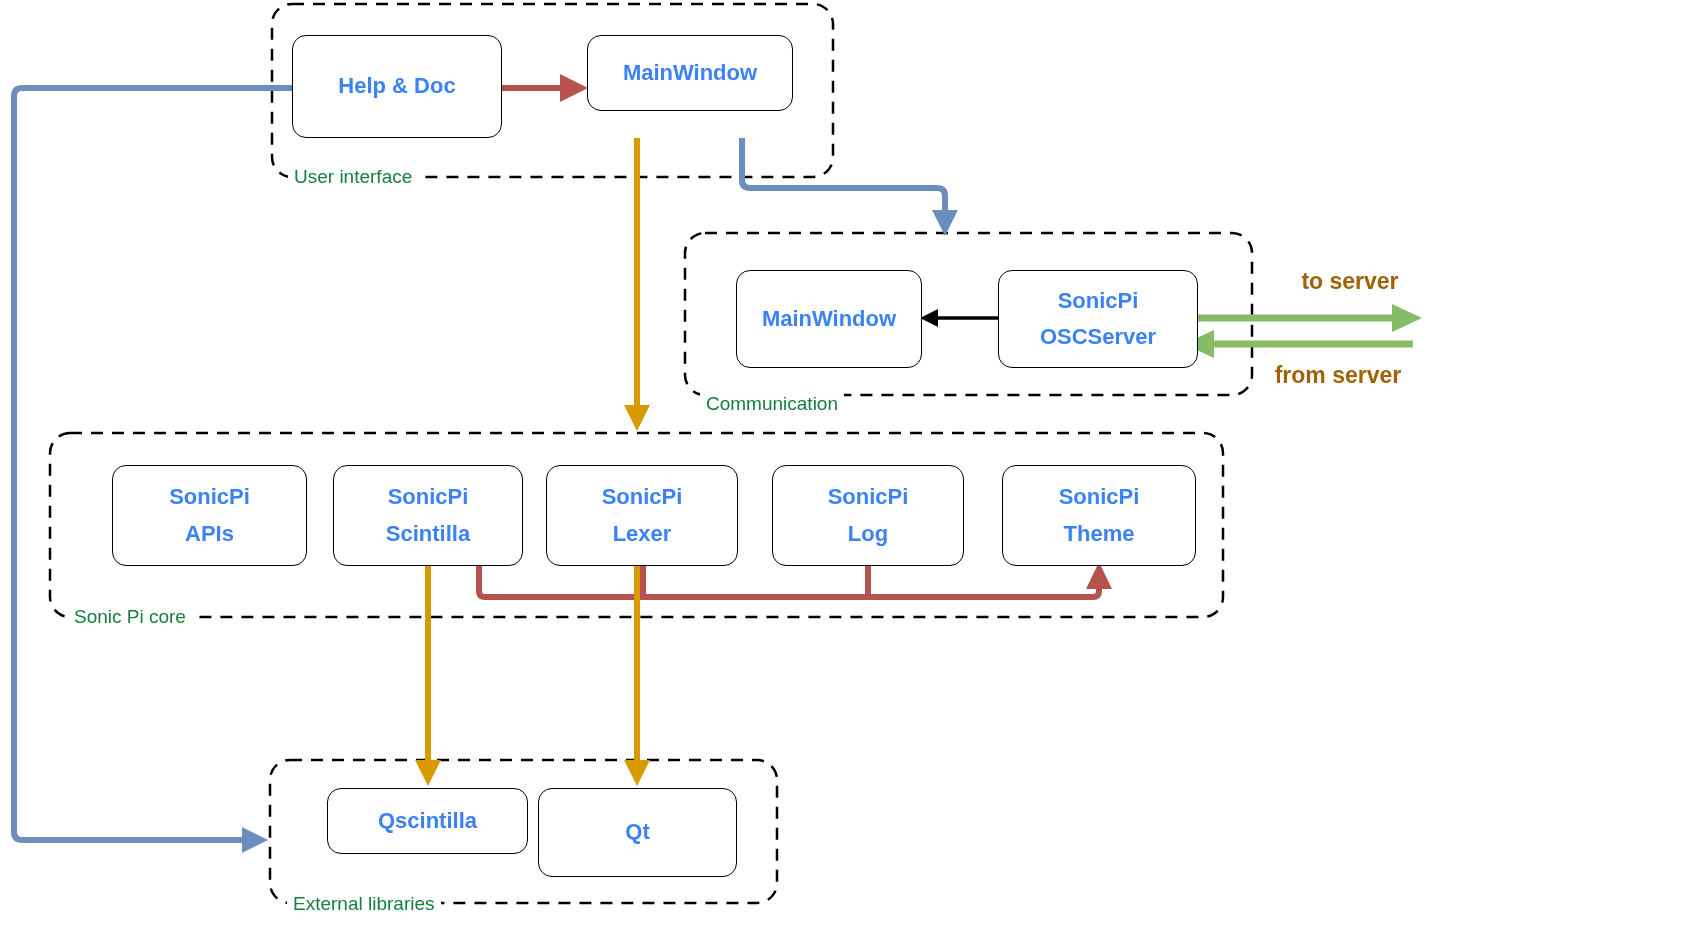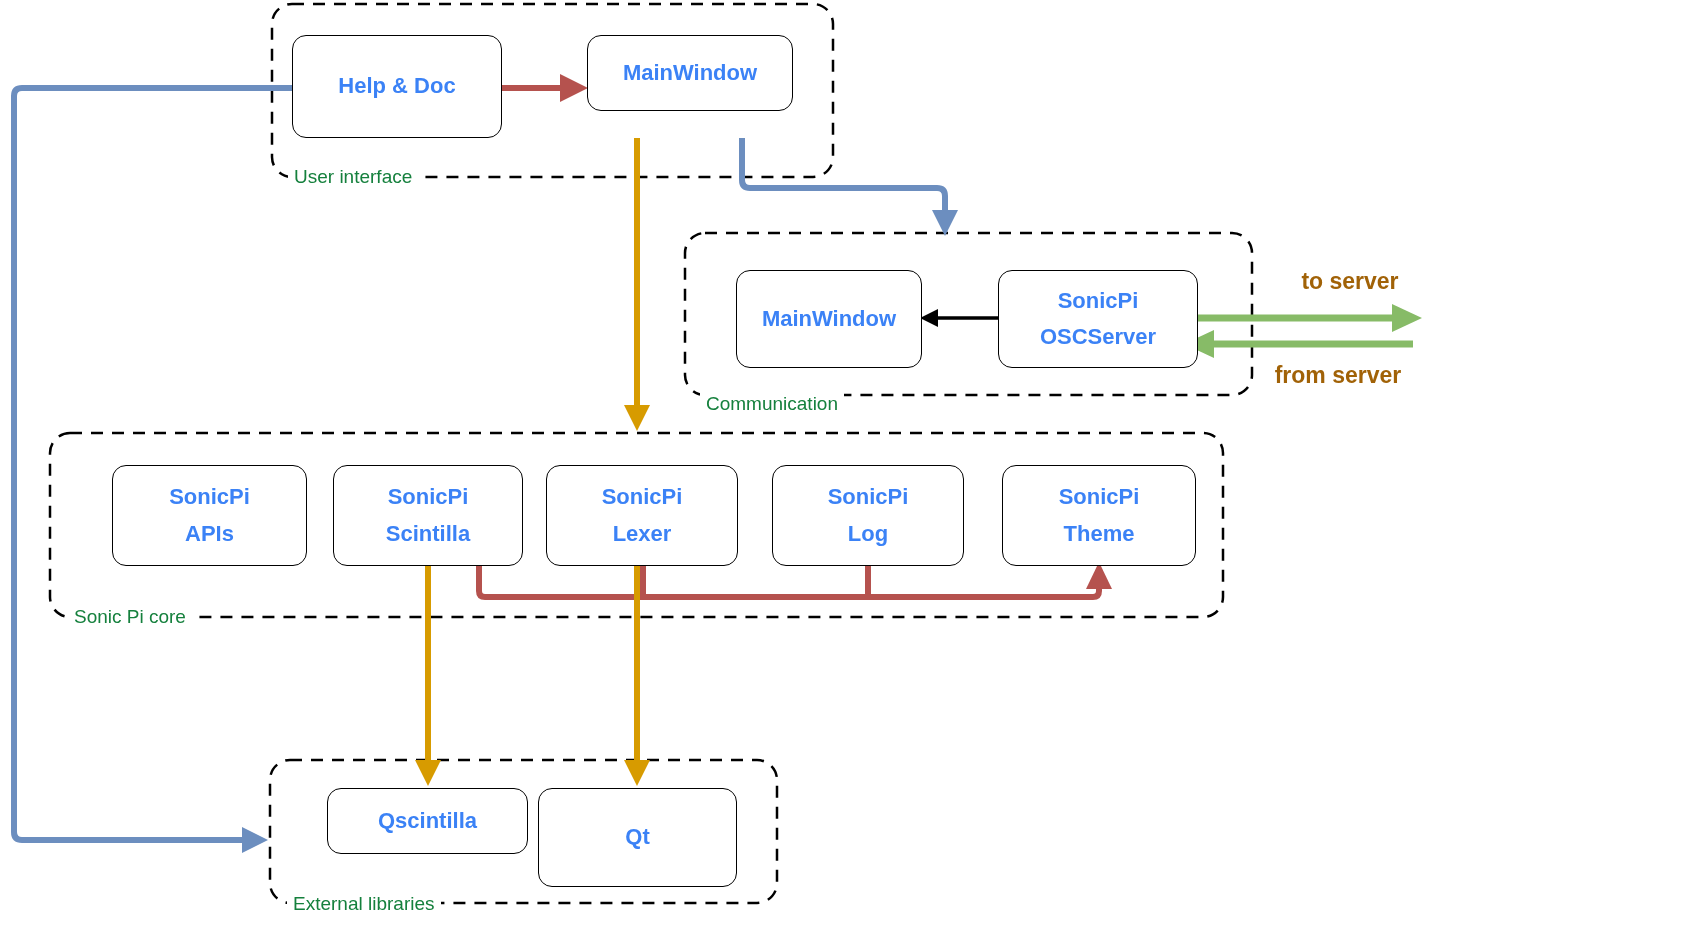--- a/index.html
+++ b/index.html
@@ -128,19 +128,19 @@
 Scintilla</div>
   <div class="box" style="left:546px;top:465px;width:192px;height:101px;">SonicPi
 Lexer</div>
   <div class="box" style="left:772px;top:465px;width:192px;height:101px;">SonicPi
 Log</div>
   <div class="box" style="left:1002px;top:465px;width:194px;height:101px;">SonicPi
 Theme</div>
   <div class="group-label" style="left:68px;top:617px;text-align:right;">Sonic Pi core</div>
 
   <div class="box" style="left:327px;top:788px;width:201px;height:66px;">Qscintilla</div>
-  <div class="box" style="left:538px;top:788px;width:199px;height:99px;">Qt</div>
+  <div class="box" style="left:538px;top:788px;width:199px;height:89px;">Qt</div>
   <div class="group-label" style="left:287px;top:904px;">External libraries</div>
 
   <div class="edge-label" style="left:1290px;top:268px;width:120px;">to server</div>
   <div class="edge-label" style="left:1262px;top:362px;width:152px;">from server</div>
 
 </div>
 
 </body></html>

